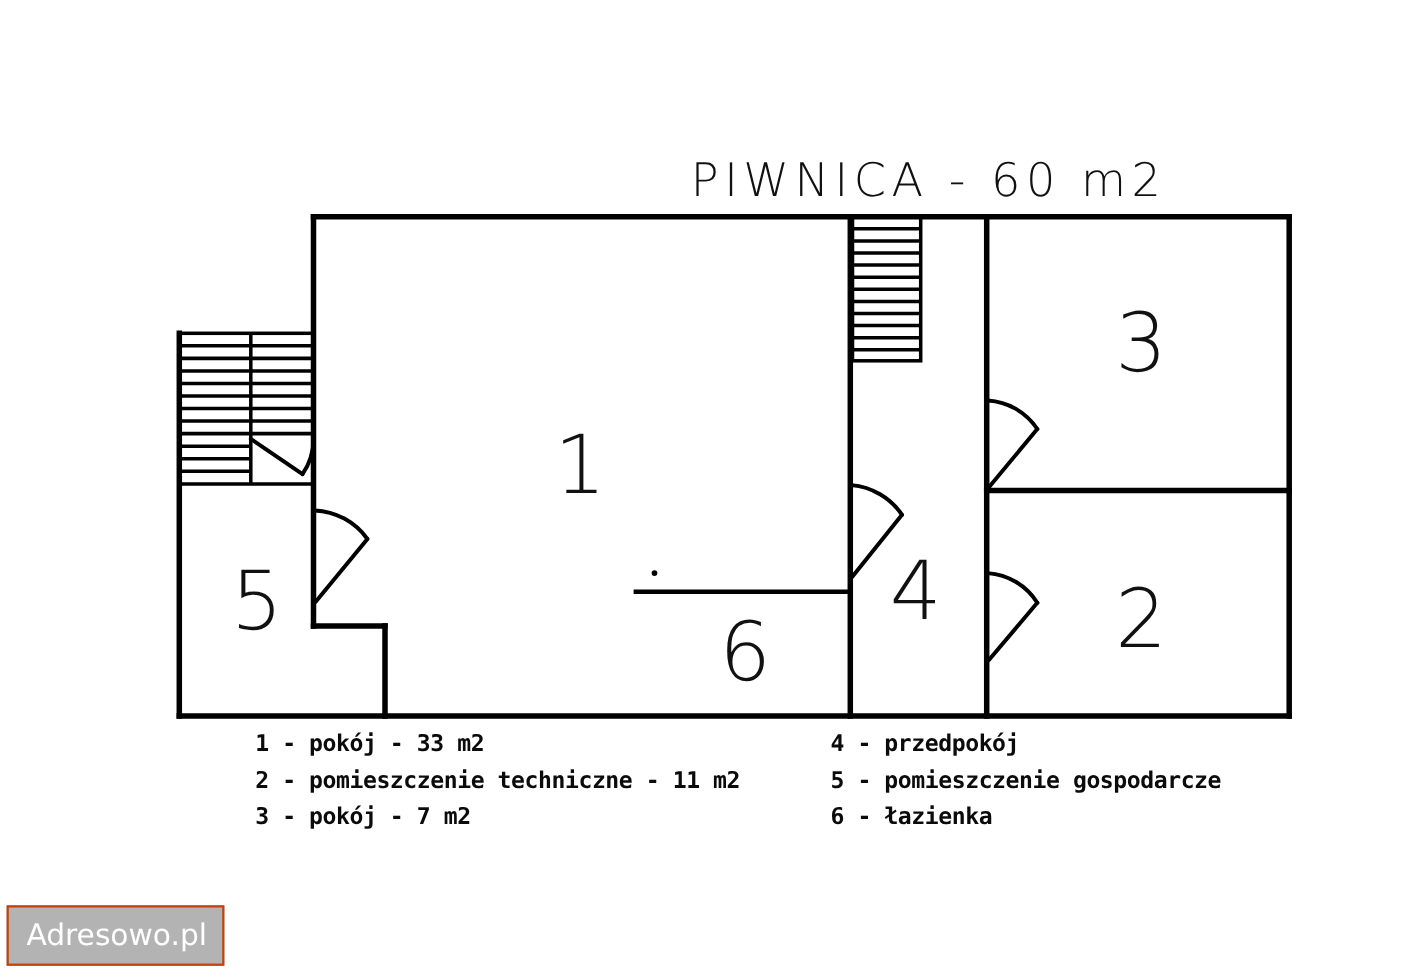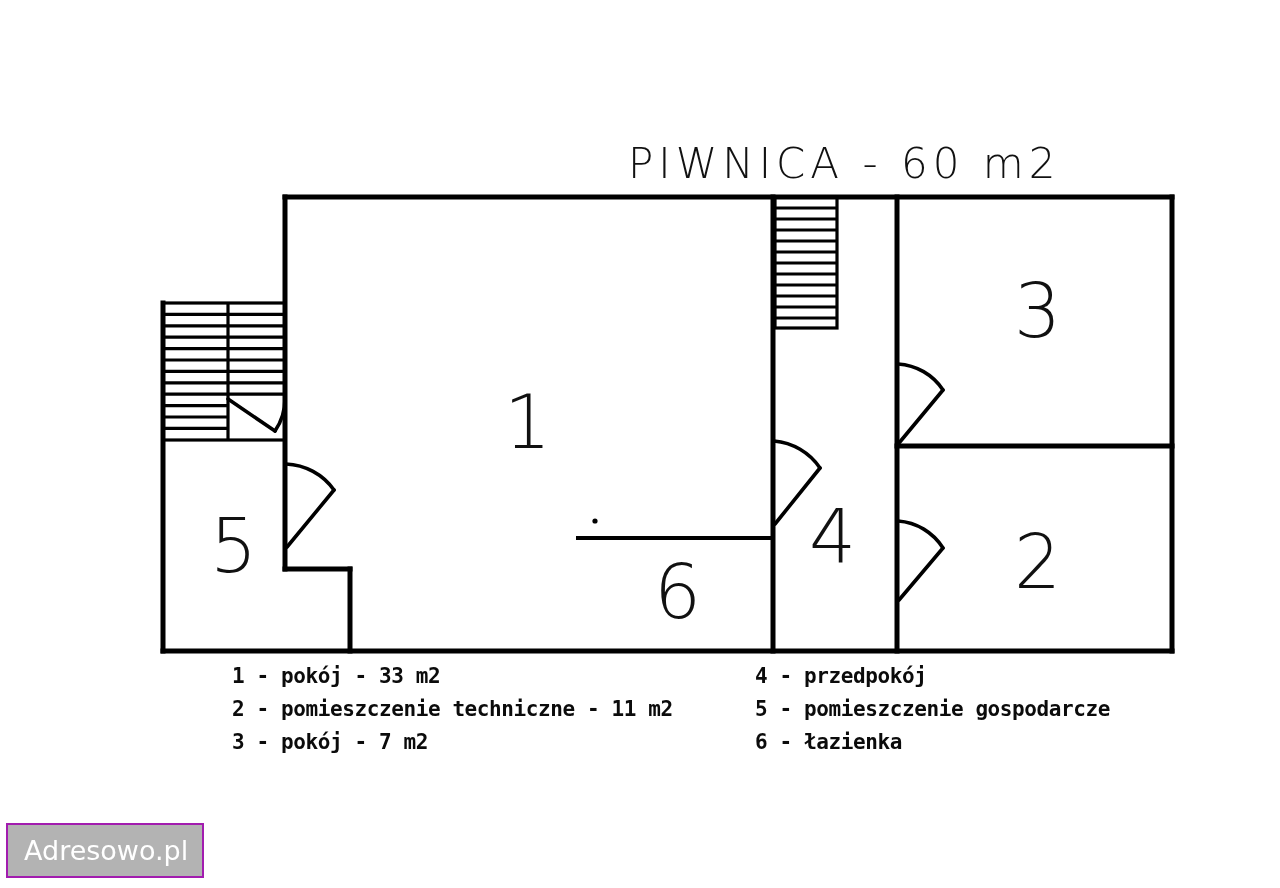--- a/index.html
+++ b/index.html
@@ -79,21 +79,21 @@
   .dot-artifact {
     fill: #000000;
   }
   #watermark {
     position: absolute;
     left: 6px;
     top: 823px;
     width: 198px;
     height: 55px;
     background: #b3b3b3;
-    border: 2px solid #a21caf;
+    border: 2px solid #c2410c;
     box-sizing: border-box;
     display: flex;
     align-items: center;
     justify-content: flex-start;
     padding-left: 16px;
   }
   #watermark .wm-label {
     color: #ffffff;
     font-family: "DejaVu Sans", sans-serif;
     font-size: 27px;

